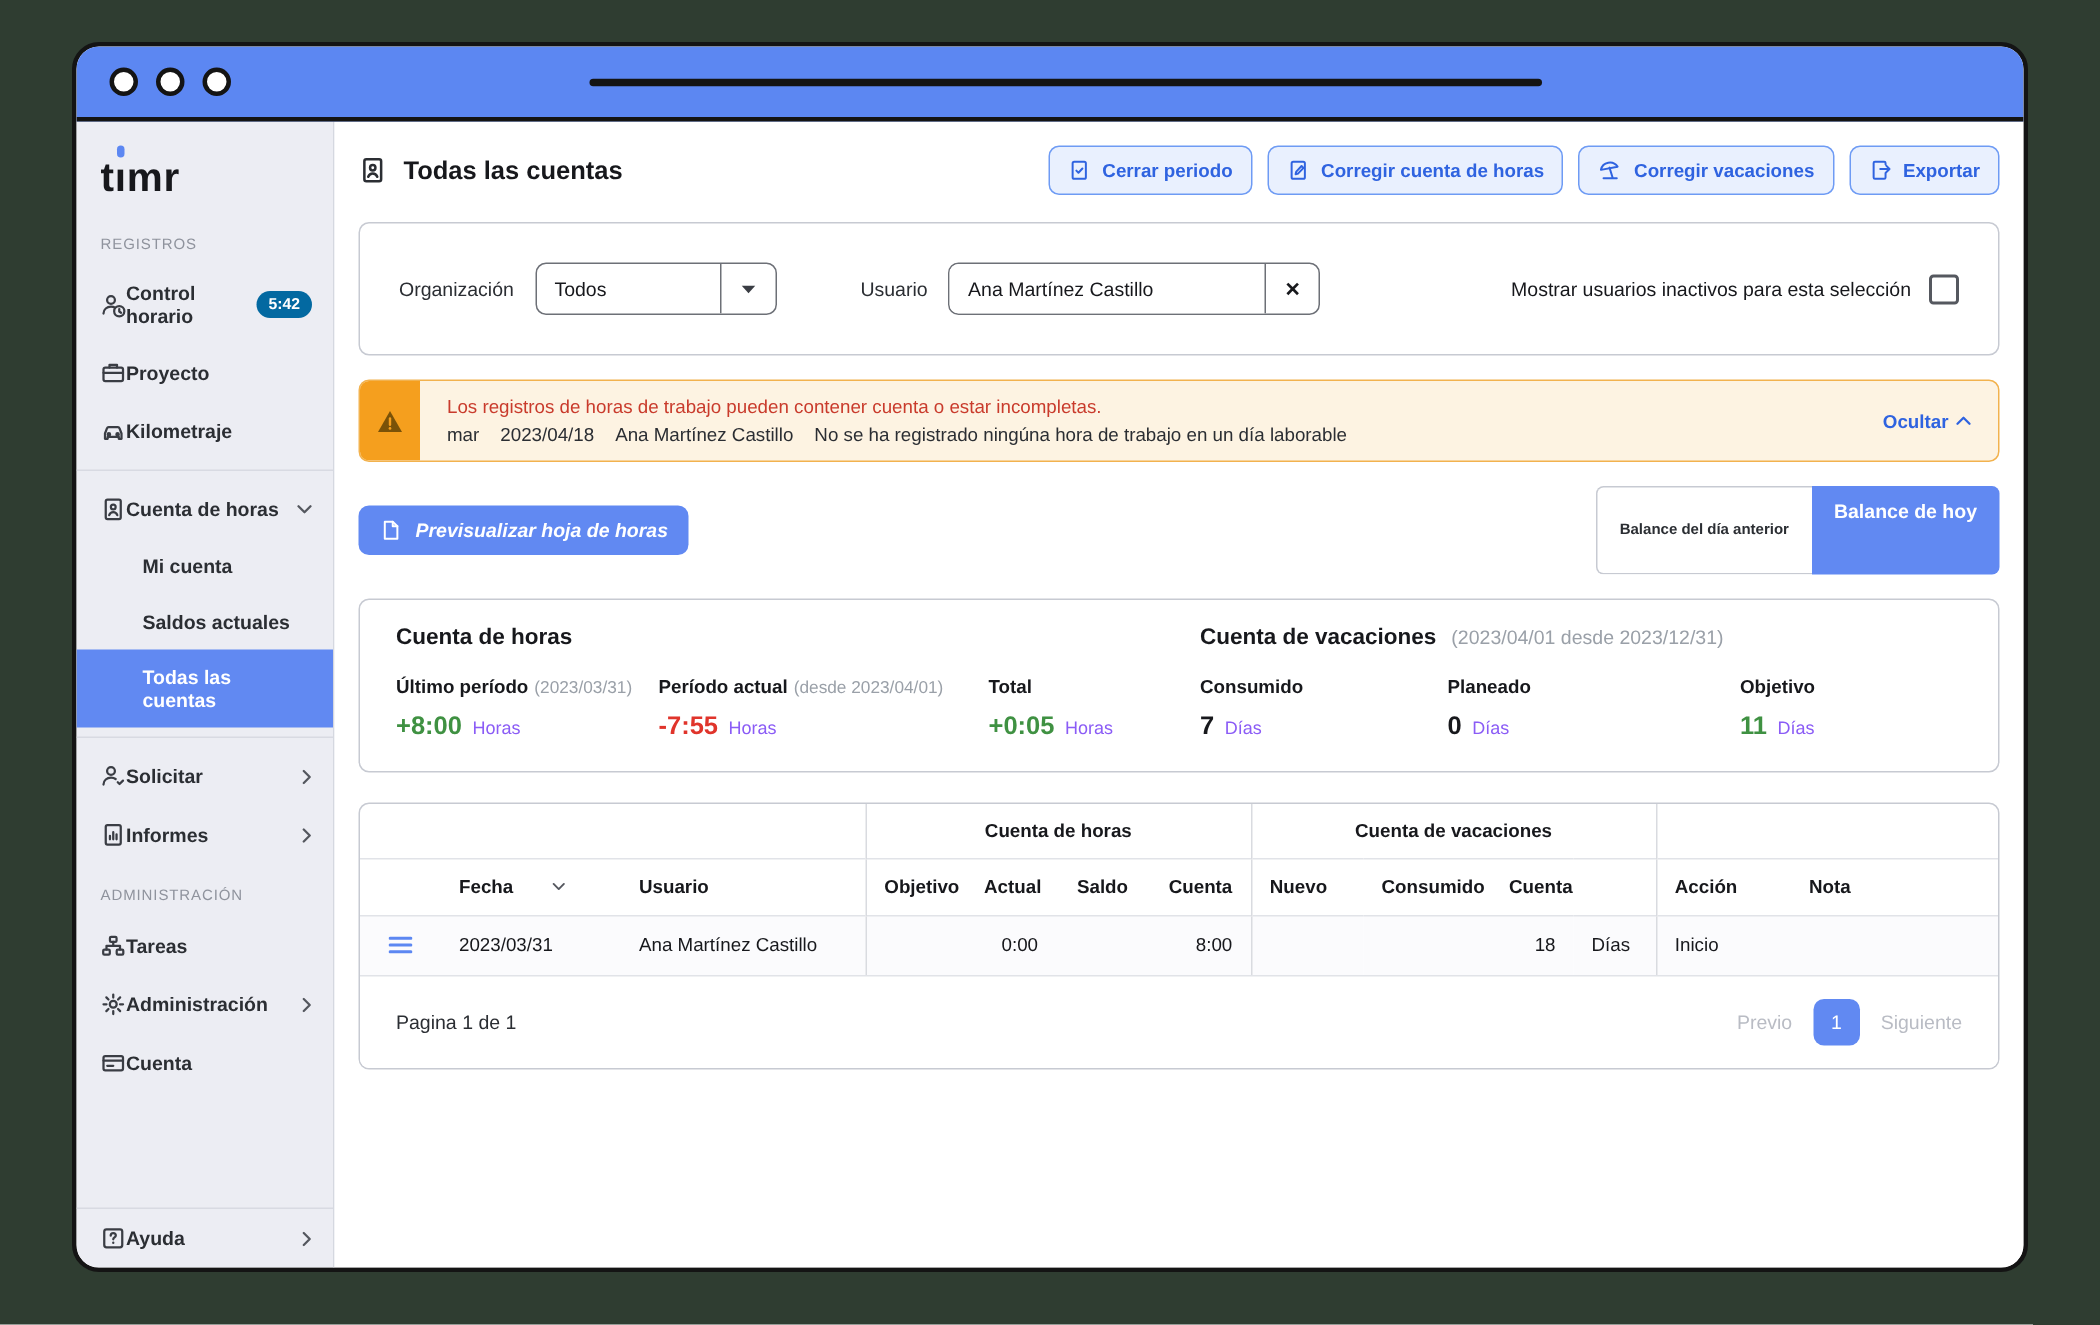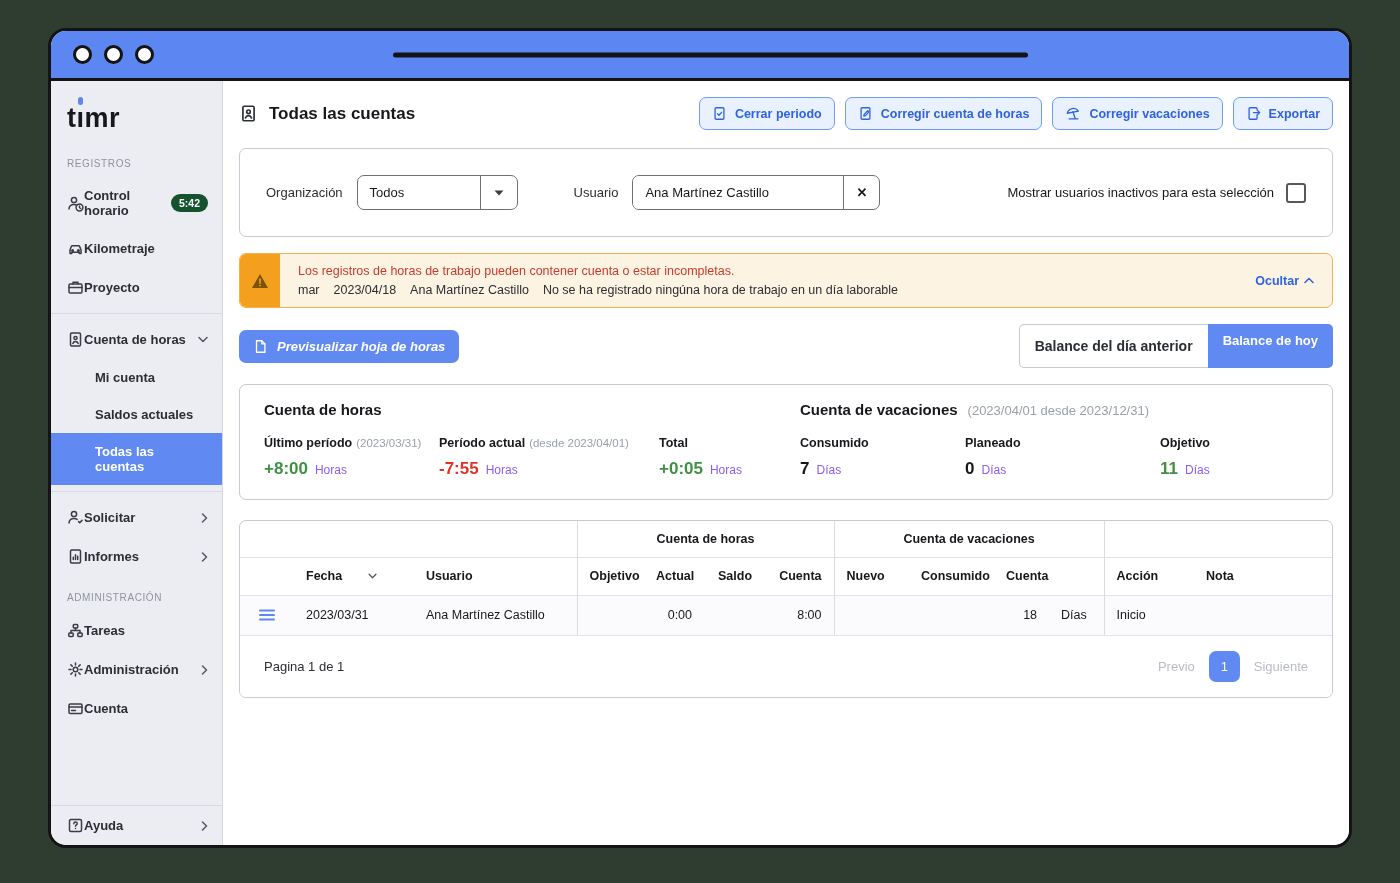--- a/index.html
+++ b/index.html
@@ -27,21 +27,21 @@
   
   .logo { padding:22px 16px 8px; font-size:27px; font-weight:bold; letter-spacing:.5px; color:#17181c; }
   .logo-i { position:relative; display:inline-block; }
   .logo-i::after { content:''; position:absolute; left:1px; top:-6px; width:5px; height:8px;
     background:#5c87f2; border-radius:2.5px; }
   .section-label { padding:16px 16px 8px; font-size:10px; letter-spacing:.6px; color:#8f939d; }
   .side-item { display:flex; align-items:center; gap:0; padding:11px 14px 11px 16px;
     font-weight:bold; cursor:pointer; }
   .side-item .icn { flex:0 0 auto; width:17px; height:17px; color:#3a3d44; display:flex; align-items:center; justify-content:center; }
   .side-item .chev { margin-left:auto; color:#55585f; display:flex; }
-  .badge { margin-left:8px; background:#14532d; color:#fff; font-size:10.5px; font-weight:bold;
+  .badge { margin-left:8px; background:#0369a1; color:#fff; font-size:10.5px; font-weight:bold;
     padding:3px 8px; border-radius:10px; }
   .side-divider { height:1px; background:#d8dae2; margin:6px 0; }
   .sub-item { padding:11px 16px 11px 44px; font-weight:bold; cursor:pointer; }
   .sub-item.selected { background:#6189f2; color:#fff; }
   .side-bottom { margin-top:auto; border-top:1px solid #d8dae2; }
 
   
   svg { display:block; }
   .svgi { stroke:currentColor; fill:none; stroke-width:1.5; stroke-linecap:round; stroke-linejoin:round; }
 
@@ -79,21 +79,21 @@
   .warn-detail { font-size:12.5px; color:#2b2e33; display:flex; gap:14px; }
   .warn-hide { display:flex; align-items:center; gap:5px; padding:0 18px; color:#2f63e0;
     font-size:12.5px; font-weight:bold; cursor:pointer; }
 
   
   .action-row { margin:16px 16px 0; display:flex; align-items:center; }
   .btn-primary { display:flex; align-items:center; gap:9px; background:#6189f2; color:#fff;
     border-radius:7px; padding:9px 14px; font-size:13px; font-weight:bold; cursor:pointer;font-style:italic; }
   .toggle-group { margin-left:auto; display:flex; }
   .btn-toggle-left { background:#fff; border:1px solid #c7cad2; border-right:none; color:#2b2e33;
-    border-radius:5px 0 0 5px; padding:13px 15px; font-size:14px; font-weight:bold; cursor:pointer; }
+    border-radius:5px 0 0 5px; padding:23px 15px; font-size:10px; font-weight:bold; cursor:pointer; }
   .btn-toggle-right { background:#6189f2; color:#fff; border-radius:0 5px 5px 0;
     padding:9px 15px; font-size:13px; font-weight:bold; cursor:pointer; }
 
   
   .summary-card { margin:16px 16px 0; border:1px solid #c7cad2; border-radius:7px;
     padding:16px 24px 20px; display:flex; }
   .summary-half { display:flex; flex-direction:column; gap:18px; }
   .summary-half.hours { width:50%; }
   .summary-half.vacation { width:50%; padding-left:14px; }
   .card-title-row { display:flex; align-items:baseline; gap:10px; }
@@ -161,36 +161,36 @@
               <path d="M12.5 11v1.7l1.2.8"></path>
             </svg>
         </span>
         <span>Control horario</span>
         <span class="badge">5:42</span>
       </div>
 
       <div class="side-item">
         <span class="icn">
           <svg class="svgi" width="17" height="17" viewBox="0 0 17 17">
+              <rect x="2" y="5" width="13" height="9" rx="1.2"></rect>
+              <path d="M6 5V3.2h5V5M2 8.5h13"></path>
+            </svg>
+        </span>
+        <span>Proyecto</span>
+      </div>
+
+      <div class="side-item">
+        <span class="icn">
+          <svg class="svgi" width="17" height="17" viewBox="0 0 17 17">
               <path d="M3 10l1.3-3.4c.2-.5.6-.8 1.1-.8h6.2c.5 0 .9.3 1.1.8L14 10v3.5h-1.8v-1.3H4.8v1.3H3z"></path>
               <circle cx="5.6" cy="10.6" r=".8"></circle>
               <circle cx="11.4" cy="10.6" r=".8"></circle>
             </svg>
         </span>
         <span>Kilometraje</span>
-      </div>
-
-      <div class="side-item">
-        <span class="icn">
-          <svg class="svgi" width="17" height="17" viewBox="0 0 17 17">
-              <rect x="2" y="5" width="13" height="9" rx="1.2"></rect>
-              <path d="M6 5V3.2h5V5M2 8.5h13"></path>
-            </svg>
-        </span>
-        <span>Proyecto</span>
       </div>
 
       <div class="side-divider"></div>
 
       <div class="side-item">
         <span class="icn">
           <svg class="svgi" width="17" height="17" viewBox="0 0 17 17">
               <rect x="3.5" y="2" width="10" height="13" rx="1.2"></rect>
               <circle cx="8.5" cy="7" r="1.6"></circle>
               <path d="M5.8 12.4c.5-1.3 1.6-2 2.7-2s2.2.7 2.7 2"></path>

